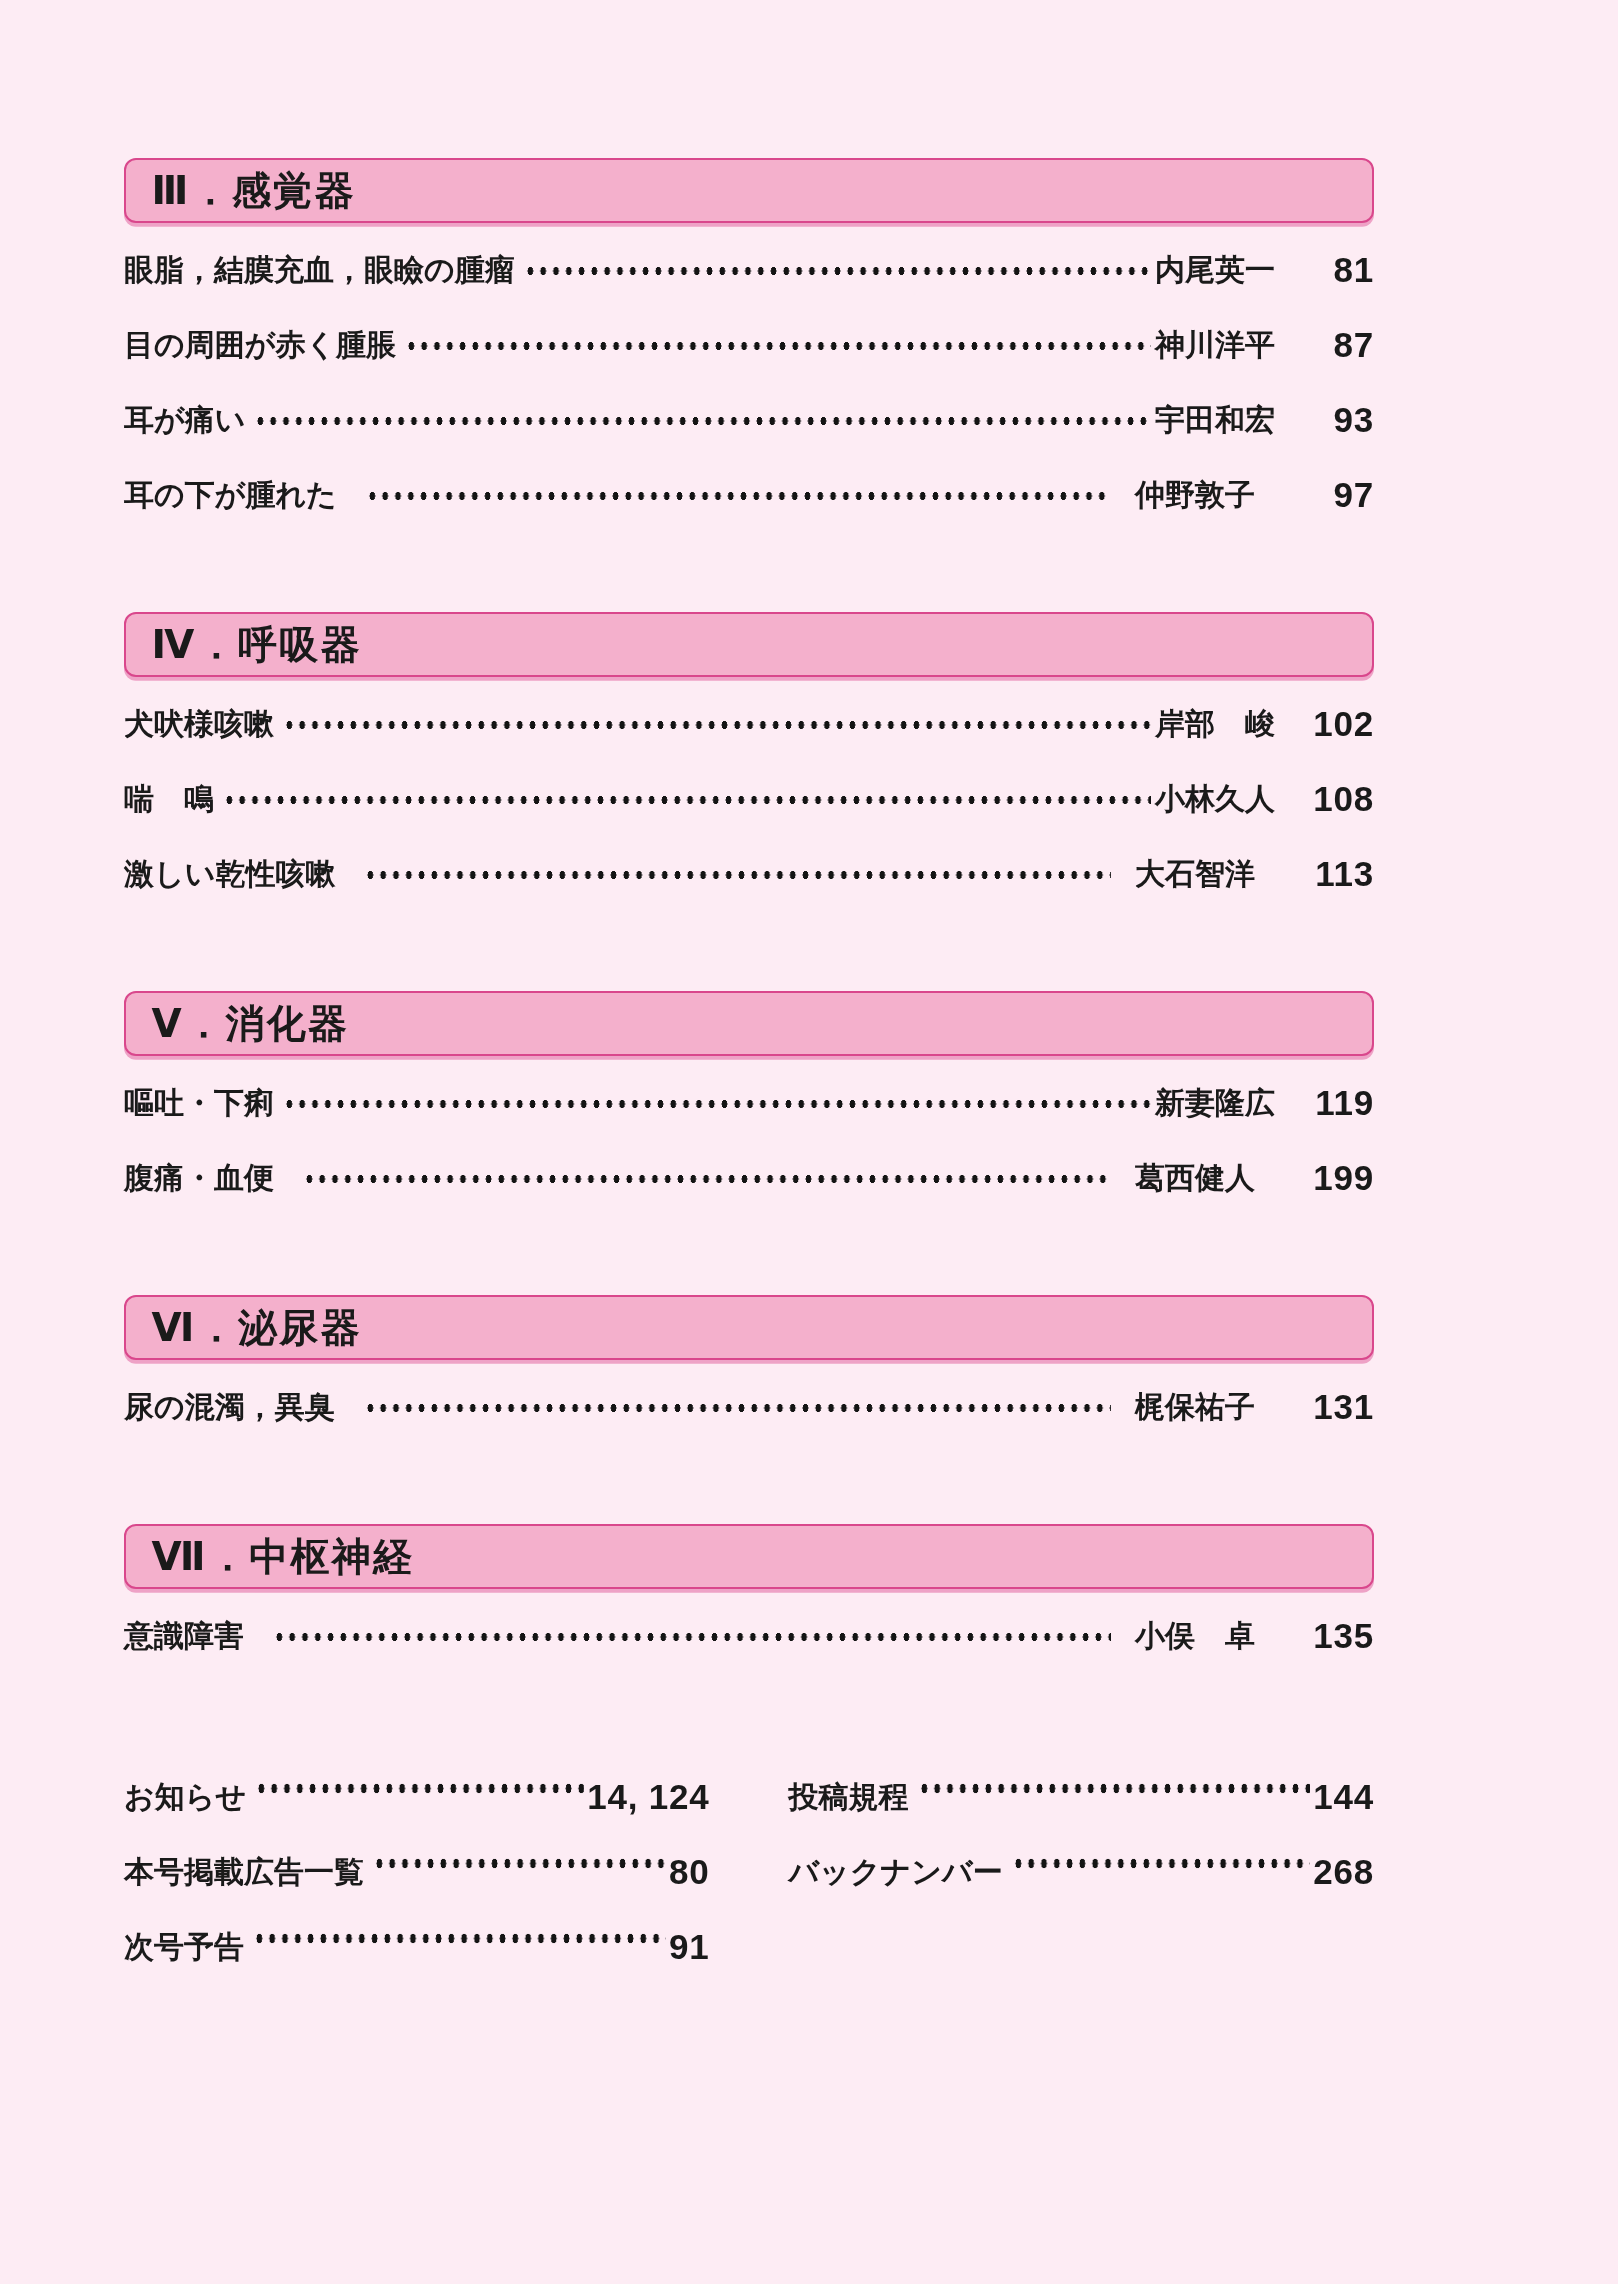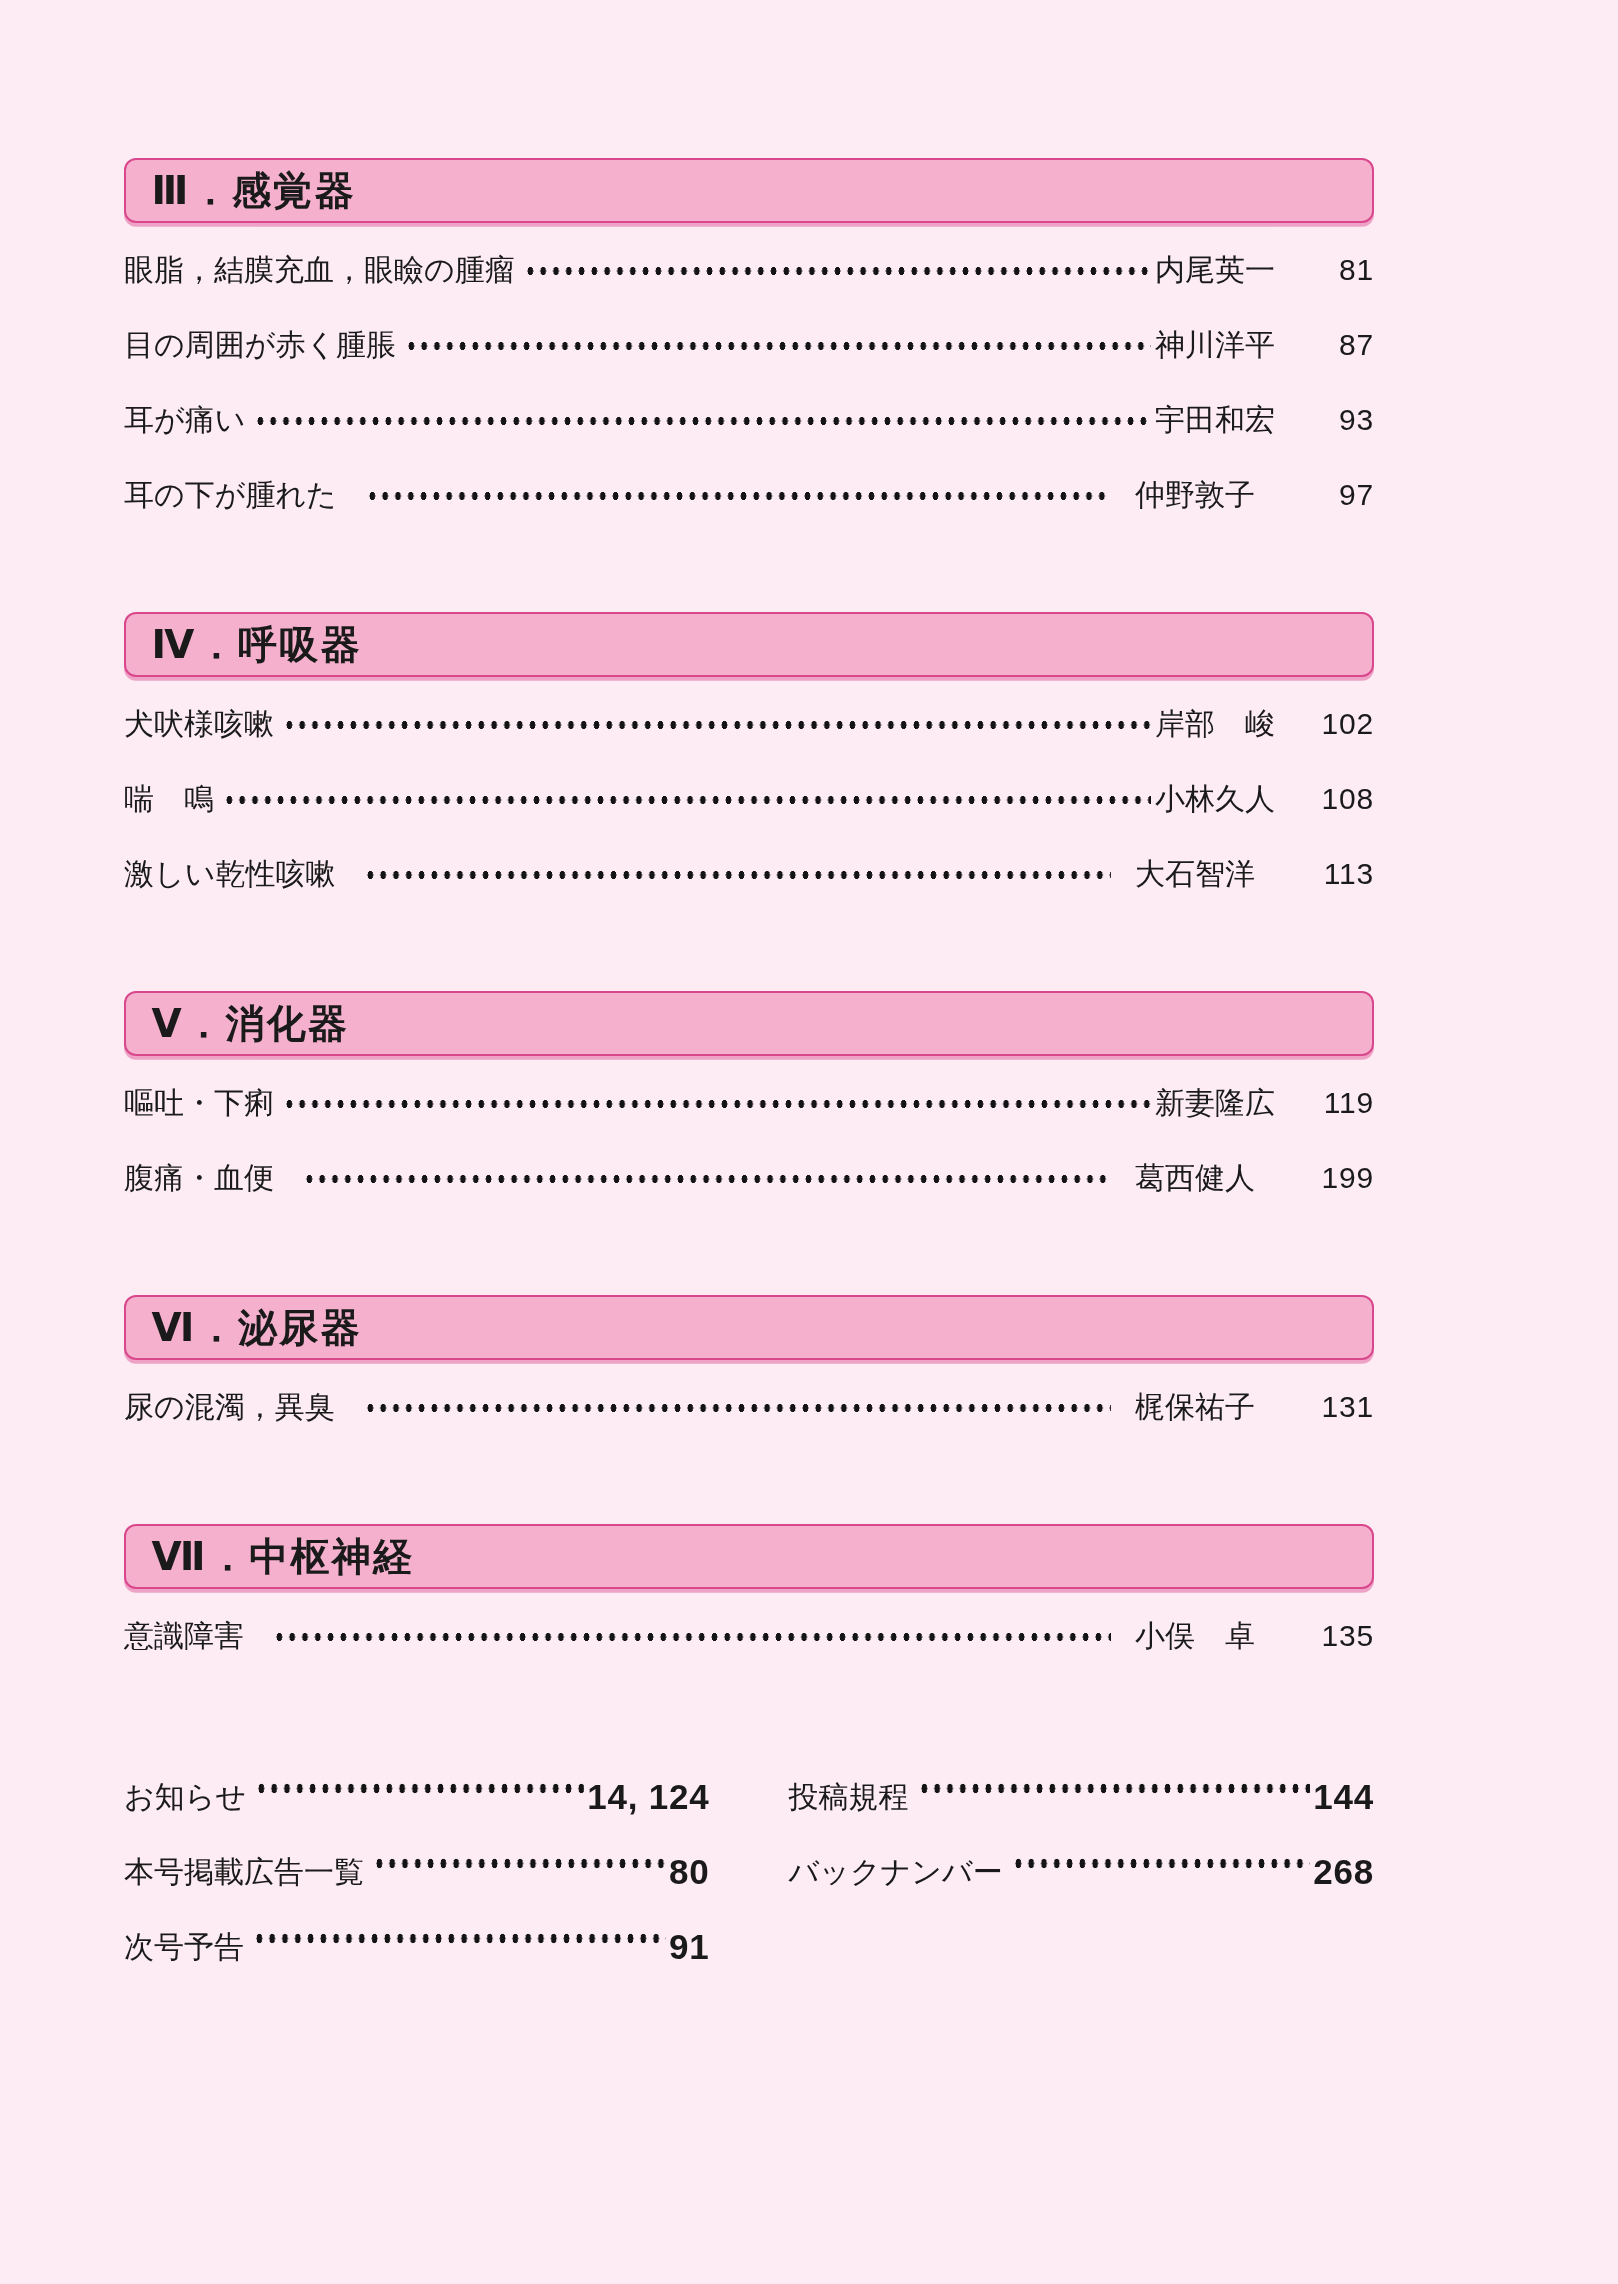--- a/index.html
+++ b/index.html
@@ -40,36 +40,36 @@
     white-space: nowrap;
   }
   .entry {
     display: flex;
     align-items: center;
     font-size: 30px;
     line-height: 33px;
     margin-bottom: 42px;
   }
   .entry:last-child { margin-bottom: 0; gap: 20px; }
-  .entry-title, .entry-author { white-space: nowrap; }
+  .entry-title, .entry-author { white-space: nowrap; font-weight: bold; }
   .leader {
     flex: 1;
     min-width: 0;
     height: 10.5px;
     margin: 3px 4.5px 0 9px;
     background-image: radial-gradient(ellipse 3px 4.5px at center, #141414 98%, transparent 100%);
     background-size: 12.8px 10.5px;
     background-repeat: repeat-x;
     background-position: left center;
   }
   .entry-page {
     width: 99px;
     text-align: right;
-    font-size: 30px;
-    font-weight: normal;
+    font-size: 35px;
+    font-weight: bold;
     letter-spacing: 0.8px;
     white-space: nowrap;
   }
   .footer-block {
     margin-top: 128px;
     display: flex;
     gap: 79px;
   }
   .footer-col { flex: 1; min-width: 0; }
   .footer-item {

